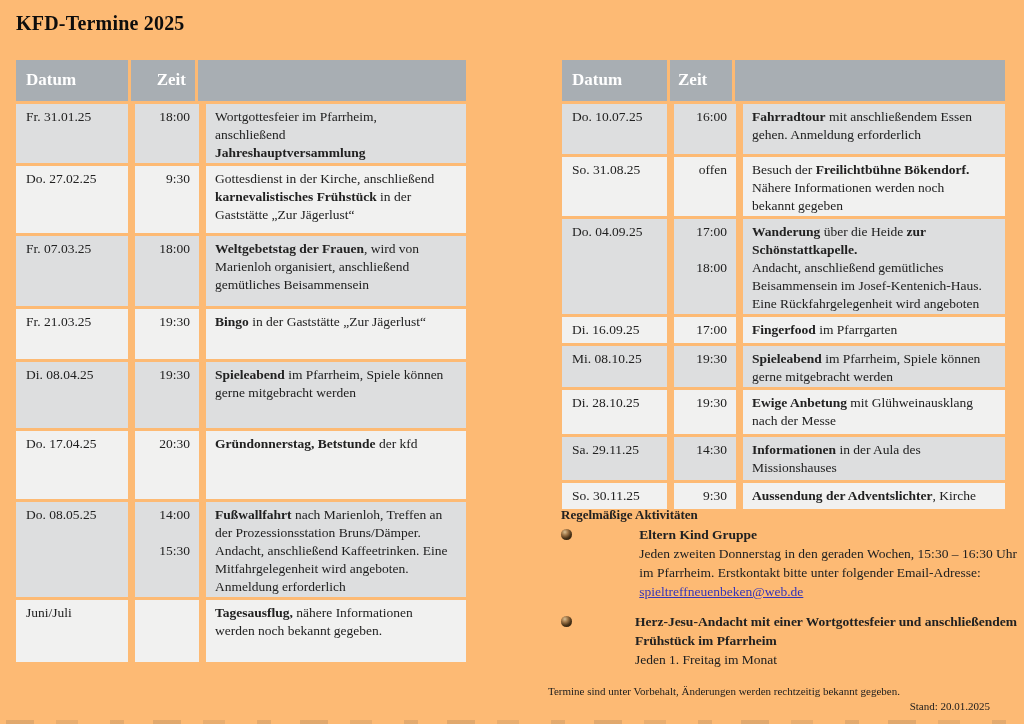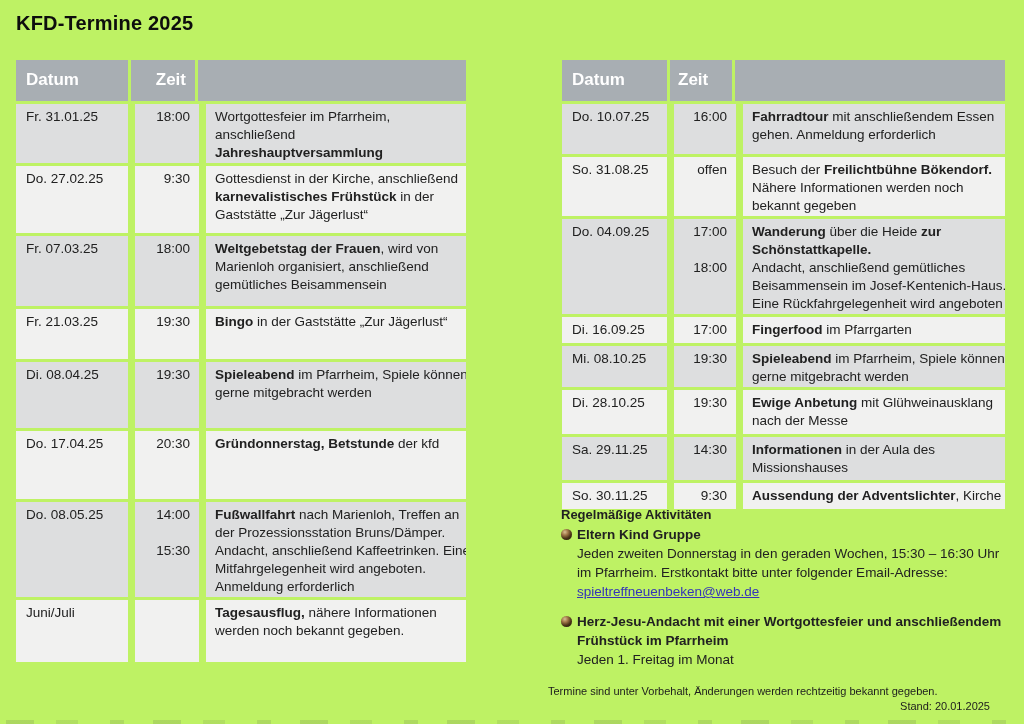--- a/index.html
+++ b/index.html
@@ -1,18 +1,18 @@
 <!DOCTYPE html>
 <html style="--header-bg: #a8aeb3; --header-text: #ffffff; --row-dark: #dddedf; --row-light: #f1f1f0; --link-blue: #3534b8;"><head>
 <meta charset="utf-8">
 <style>
   html,body{margin:0;padding:0;background:#fff;}
   .page{
-    position:relative;width:1024px;height:724px;overflow:hidden;background:#bef264;
-    font-family:Liberation Sans, sans-serif;color:#212121;
+    position:relative;width:1024px;height:724px;overflow:hidden;background:#fdba74;
+    font-family:Liberation Serif, serif;color:#212121;
   }
   .page-title{
     position:absolute;left:16px;top:12px;margin:0;
     font-size:20px;font-weight:bold;color:#0d0d0d;letter-spacing:.2px;
   }
   
   .tbl{position:absolute;top:60px;}
   .tblL{left:16px;width:450px;}
   .tblR{left:562px;width:443px;}
   .thead{display:grid;column-gap:3px;height:41px;margin-bottom:3px;}
@@ -47,21 +47,21 @@
   .tblR .rows .trow:nth-child(2){min-height:59px}
   .tblR .rows .trow:nth-child(3){min-height:95px}
   .tblR .rows .trow:nth-child(4){min-height:26px}
   .tblR .rows .trow:nth-child(5){min-height:41px}
   .tblR .rows .trow:nth-child(6){min-height:44px}
   .tblR .rows .trow:nth-child(7){min-height:43px}
   .tblR .rows .trow:nth-child(8){min-height:26px}
   
   .activities{position:absolute;left:561px;top:505px;width:456px;font-size:13.5px;line-height:19px;}
   .act-heading{font-weight:bold;font-size:13px;margin:0 0 1px 0;}
-  .act-item{display:flex;align-items:flex-start;margin-bottom:11px;}
+  .act-item{display:flex;align-items:flex-start;margin-bottom:11px;justify-content:space-between;}
   .ball{
     width:11px;height:11px;border-radius:50%;flex:none;margin:4px 5px 0 0;
     background:radial-gradient(circle at 35% 28%, #d8bf93 0%, #a3794a 28%, #4a3318 60%, #140d04 100%);
     box-shadow:0 0 0.5px rgba(0,0,0,.4);
   }
   .act-text{white-space:nowrap;}
   .act-title{font-weight:bold;}
   .email-link{color:var(--link-blue,#3534b8);text-decoration:underline;cursor:pointer;}
   
   .disclaimer{position:absolute;left:548px;top:685px;font-size:11px;color:#1c1c1c;white-space:nowrap;}

